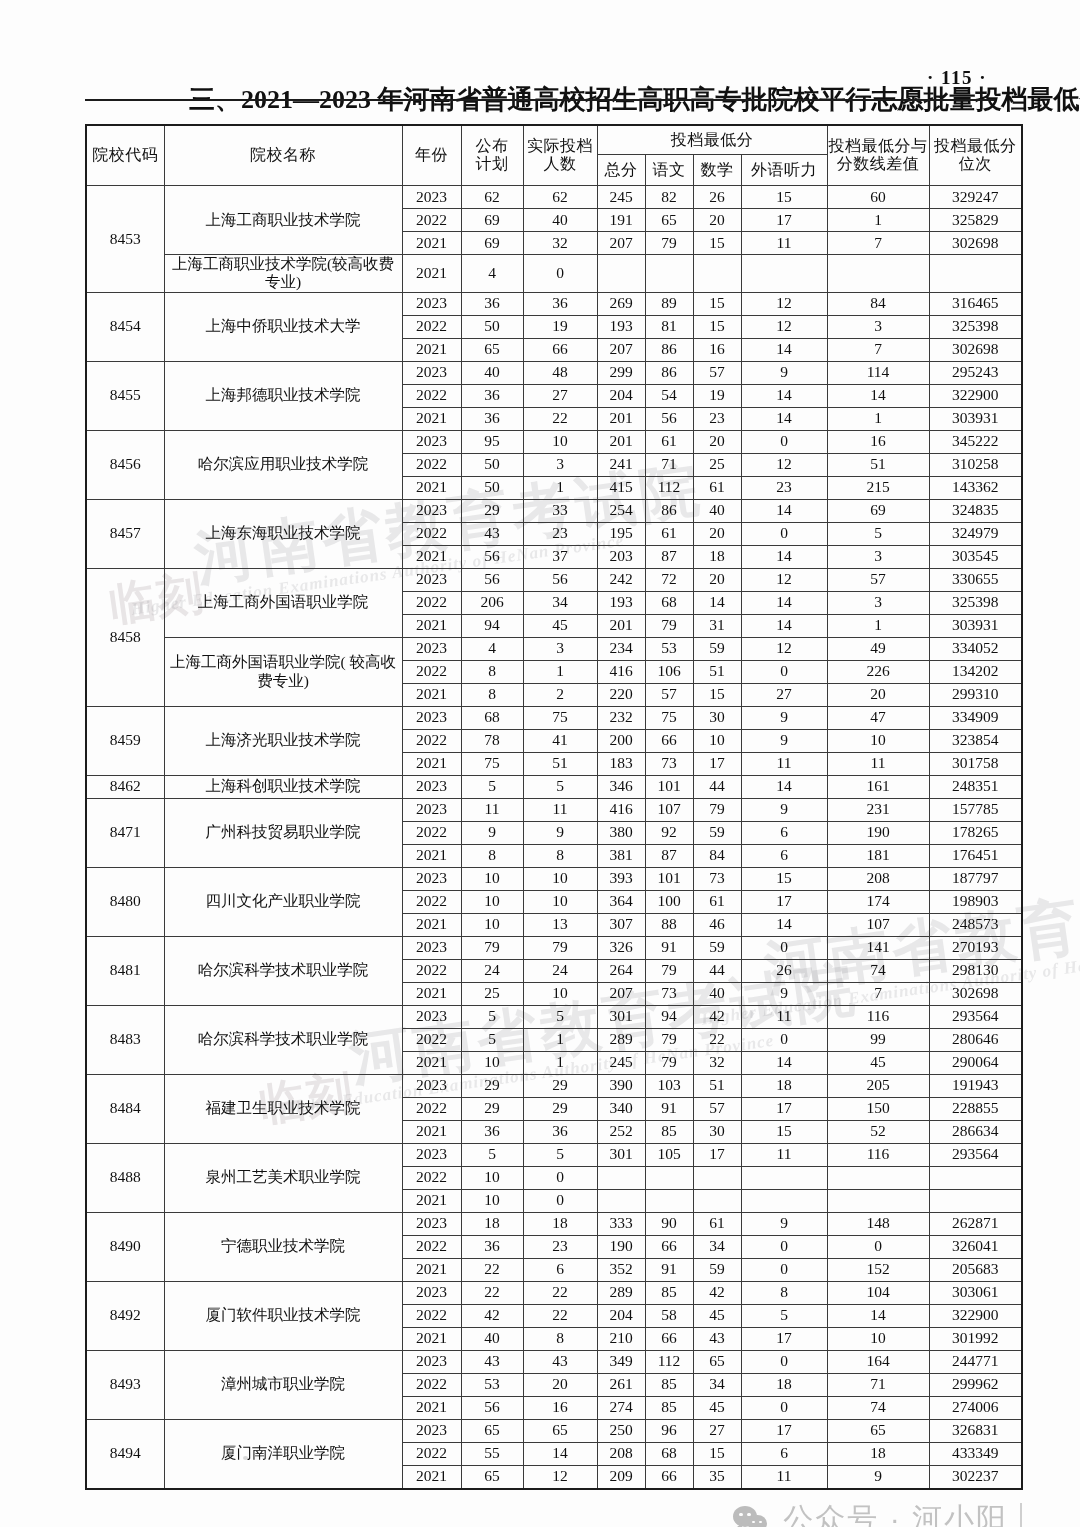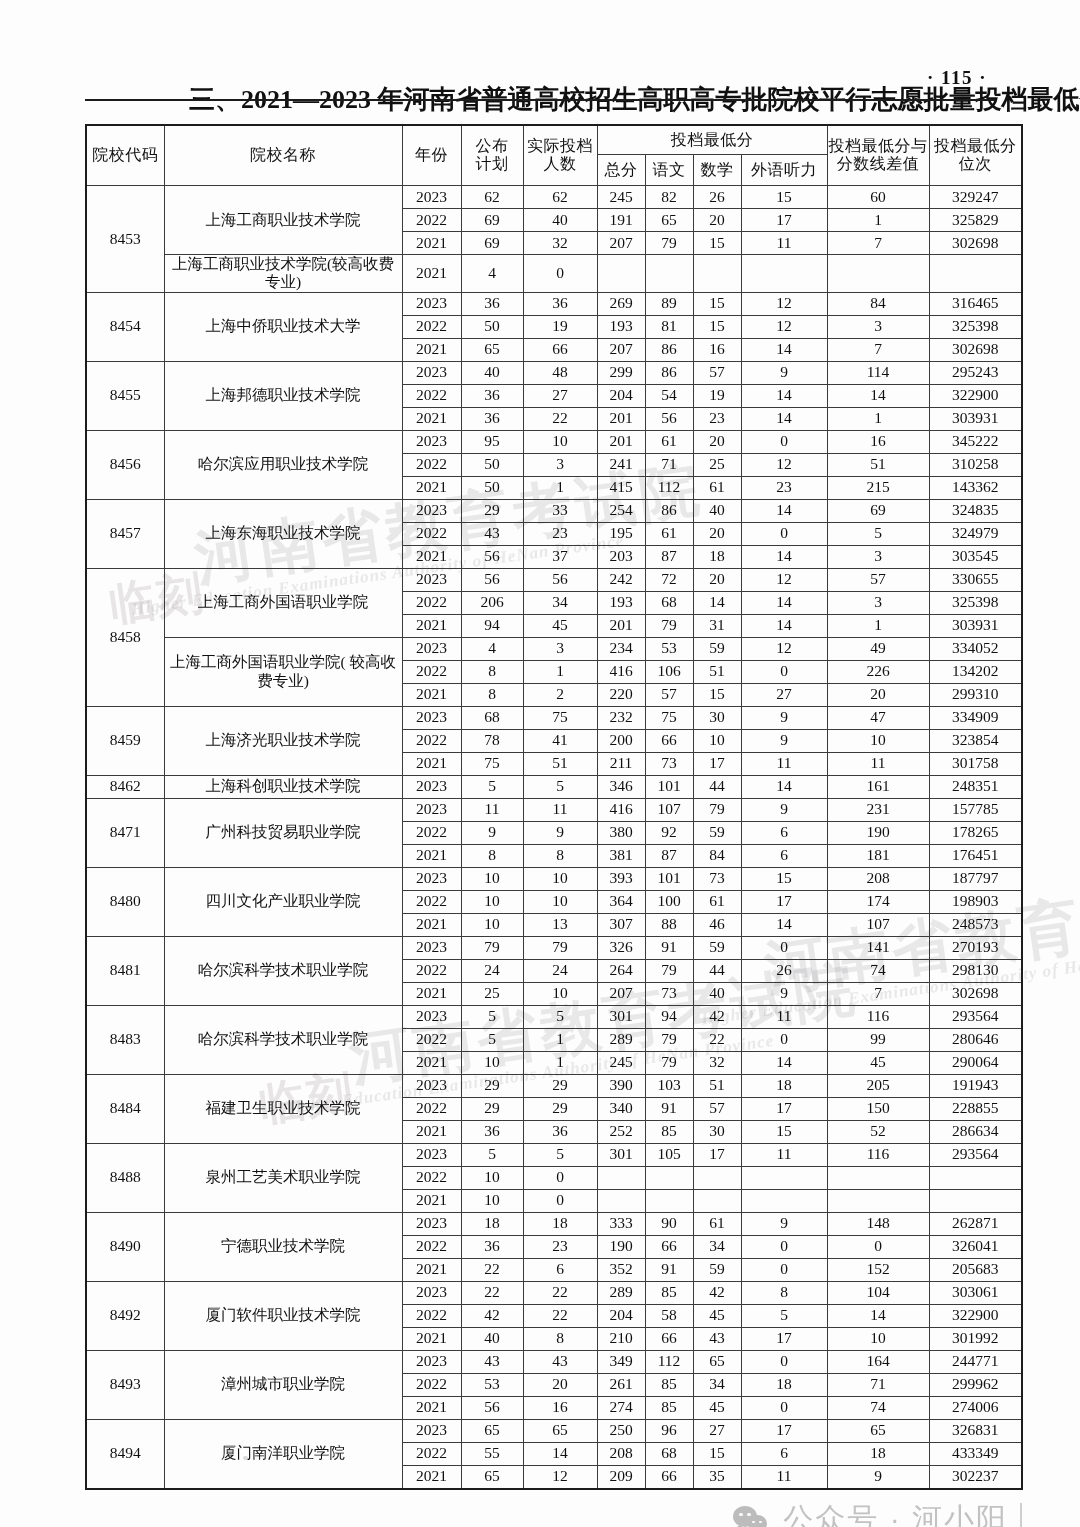--- a/index.html
+++ b/index.html
@@ -562,21 +562,21 @@
             <td class="r-num">66</td>
             <td class="r-num">10</td>
             <td class="r-num">9</td>
             <td class="r-num">10</td>
             <td class="r-num">323854</td>
           </tr>
           <tr>
             <td class="r-year">2021</td>
             <td class="r-num">75</td>
             <td class="r-num">51</td>
-            <td class="r-num">211</td>
+            <td class="r-num">183</td>
             <td class="r-num">73</td>
             <td class="r-num">17</td>
             <td class="r-num">11</td>
             <td class="r-num">11</td>
             <td class="r-num">301758</td>
           </tr>
           <tr>
             <td class="r-code" rowspan="1">8462</td>
             <td class="r-name" rowspan="1">上海科创职业技术学院</td>
             <td class="r-year">2023</td>

